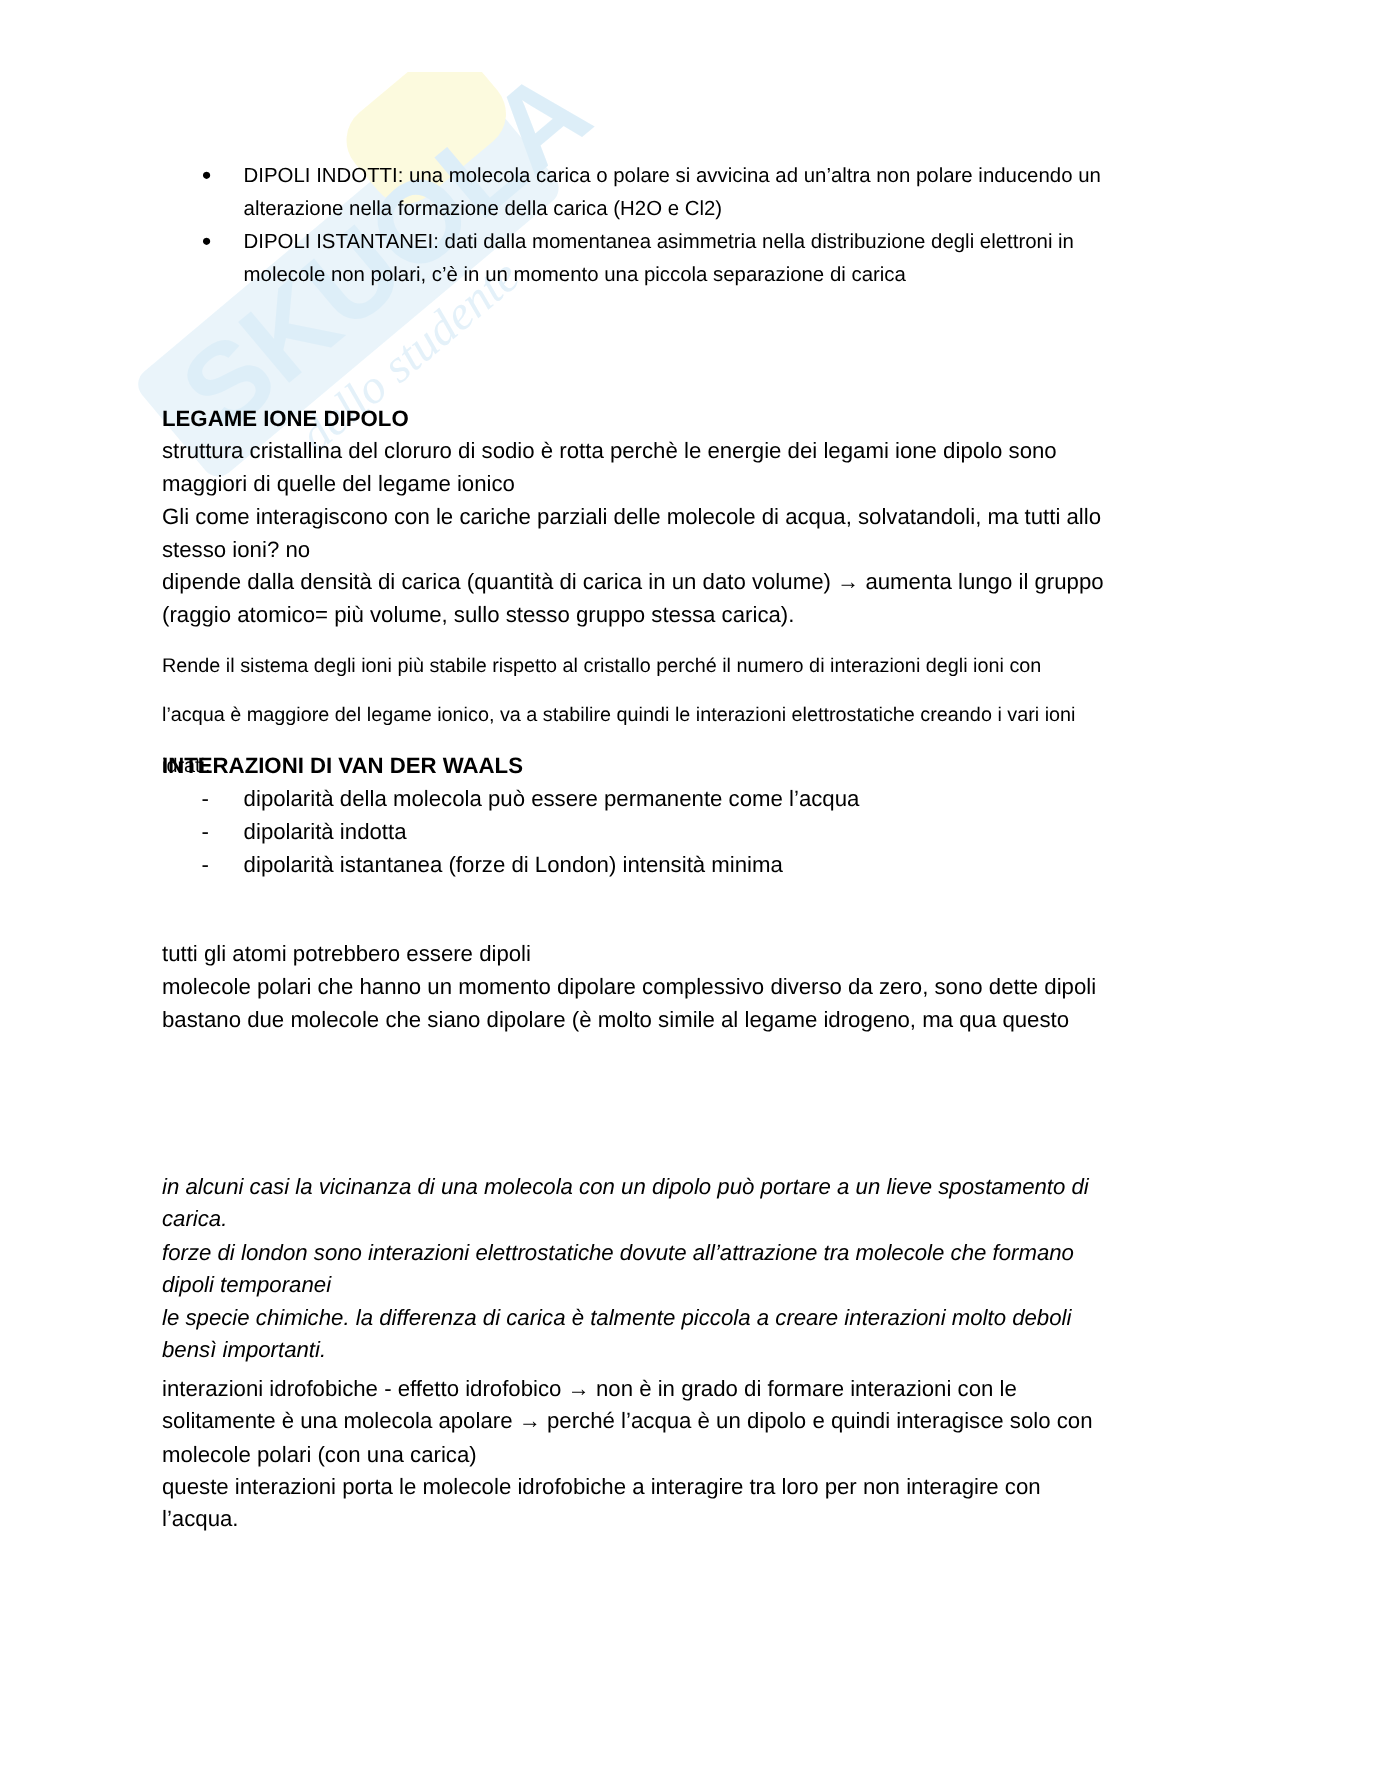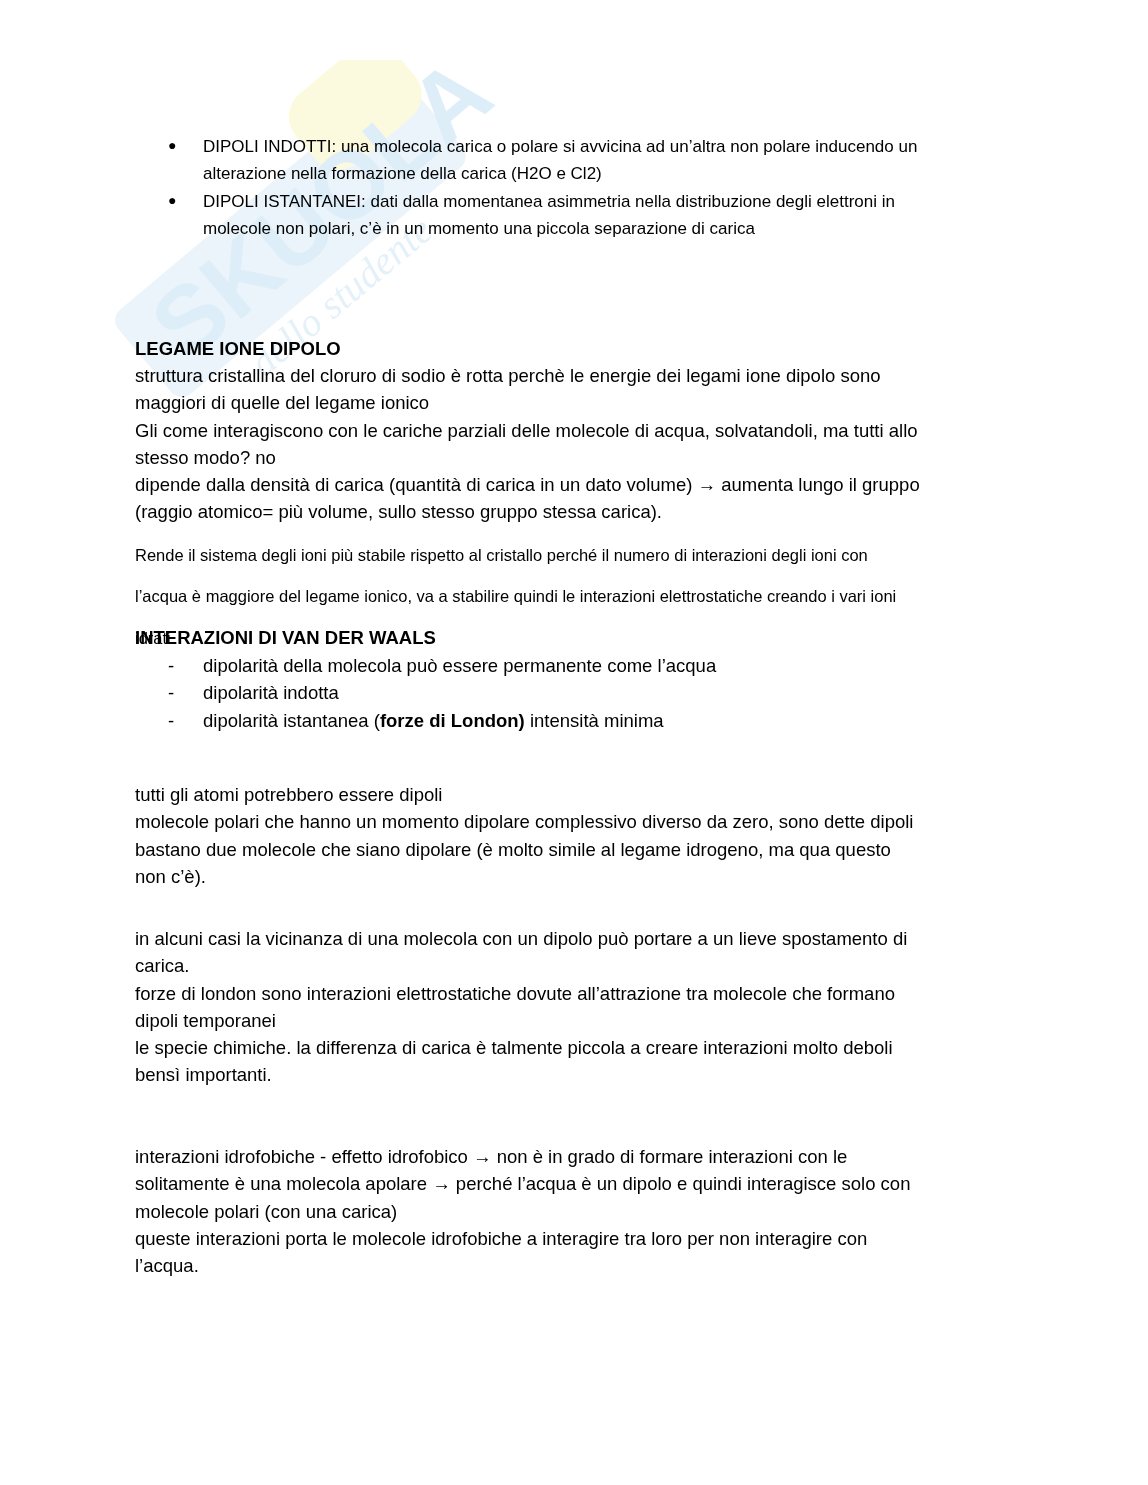--- a/index.html
+++ b/index.html
@@ -18,21 +18,21 @@
     .abs { position: absolute; left: 135px; width: 890px; }
     .line { line-height: 27.3px; white-space: nowrap; }
     .bullets { position: absolute; left: 168px; top: 133px; }
     .bullet-item { position: relative; padding-left: 35px; font-size: 17px; line-height: 24.5px; }
     .bullet-dot { position: absolute; left: 0; top: 0; width: 20px; font-size: 14px; }
     .h { font-weight: bold; font-size: 18.5px; line-height: 27px; }
     .small { font-size: 16.5px; line-height: 24.5px; margin-top: 17px; }
     .dash-list { position: absolute; left: 168px; top: 652px; }
     .dash-item { position: relative; padding-left: 35px; line-height: 27.3px; font-size: 18.5px; white-space: nowrap; }
     .dash-mark { position: absolute; left: 0; top: 0; }
-    b { font-weight: bold; }
+    b { font-weight: normal; }
   </style>
 </head>
 <body>
 
 <div class="page">
 
   <svg class="watermark" viewBox="0 0 460 380">
     <g transform="rotate(-40 230 190)">
       <rect x="40" y="120" width="380" height="110" rx="14" fill="#d9ecf7"></rect>
       <rect x="300" y="70" width="130" height="90" rx="30" fill="#fbf6c4"></rect>
@@ -52,21 +52,21 @@
       <div class="line">DIPOLI ISTANTANEI: dati dalla momentanea asimmetria nella distribuzione degli elettroni in</div>
       <div class="line">molecole non polari, c’è in un momento una piccola separazione di carica</div>
     </div>
   </div>
 
   <div class="abs" style="top:335px;">
     <div class="h">LEGAME IONE DIPOLO</div>
     <div class="line">struttura cristallina del cloruro di sodio è rotta perchè le energie dei legami ione dipolo sono</div>
     <div class="line">maggiori di quelle del legame ionico</div>
     <div class="line">Gli come interagiscono con le cariche parziali delle molecole di acqua, solvatandoli, ma tutti allo</div>
-    <div class="line">stesso modo? no</div>
+    <div class="line">stesso ioni? no</div>
     <div class="line">dipende dalla densità di carica (quantità di carica in un dato volume) → aumenta lungo il gruppo</div>
     <div class="line">(raggio atomico= più volume, sullo stesso gruppo stessa carica).</div>
     <div class="line small">Rende il sistema degli ioni più stabile rispetto al cristallo perché il numero di interazioni degli ioni con</div>
     <div class="line small">l’acqua è maggiore del legame ionico, va a stabilire quindi le interazioni elettrostatiche creando i vari ioni</div>
     <div class="line small">idrati.</div>
   </div>
 
   <div class="abs h" style="top:624px;">INTERAZIONI DI VAN DER WAALS</div>
 
   <div class="dash-list">
@@ -81,24 +81,23 @@
     <div class="dash-item">
       <span class="dash-mark">-</span>
       <span>dipolarità istantanea (</span><b>forze di London)</b><span> intensità minima</span>
     </div>
   </div>
 
   <div class="abs" style="top:761px;margin-top:20px;">
     <div class="line">tutti gli atomi potrebbero essere dipoli</div>
     <div class="line">molecole polari che hanno un momento dipolare complessivo diverso da zero, sono dette dipoli</div>
     <div class="line">bastano due molecole che siano dipolare (è molto simile al legame idrogeno, ma qua questo</div>
-    <div class="line">non c’è).</div>
   </div>
 
-  <div class="abs" style="top:925px;">
+  <div class="abs" style="top:975px;font-style:italic;">
     <div class="line">in alcuni casi la vicinanza di una molecola con un dipolo può portare a un lieve spostamento di</div>
     <div class="line">carica.</div>
     <div class="line">forze di london sono interazioni elettrostatiche dovute all’attrazione tra molecole che formano</div>
     <div class="line">dipoli temporanei</div>
     <div class="line">le specie chimiche. la differenza di carica è talmente piccola a creare interazioni molto deboli</div>
     <div class="line">bensì importanti.</div>
   </div>
 
   <div class="abs" style="top:1143px;">
     <div class="line">interazioni idrofobiche - effetto idrofobico → non è in grado di formare interazioni con le</div>

